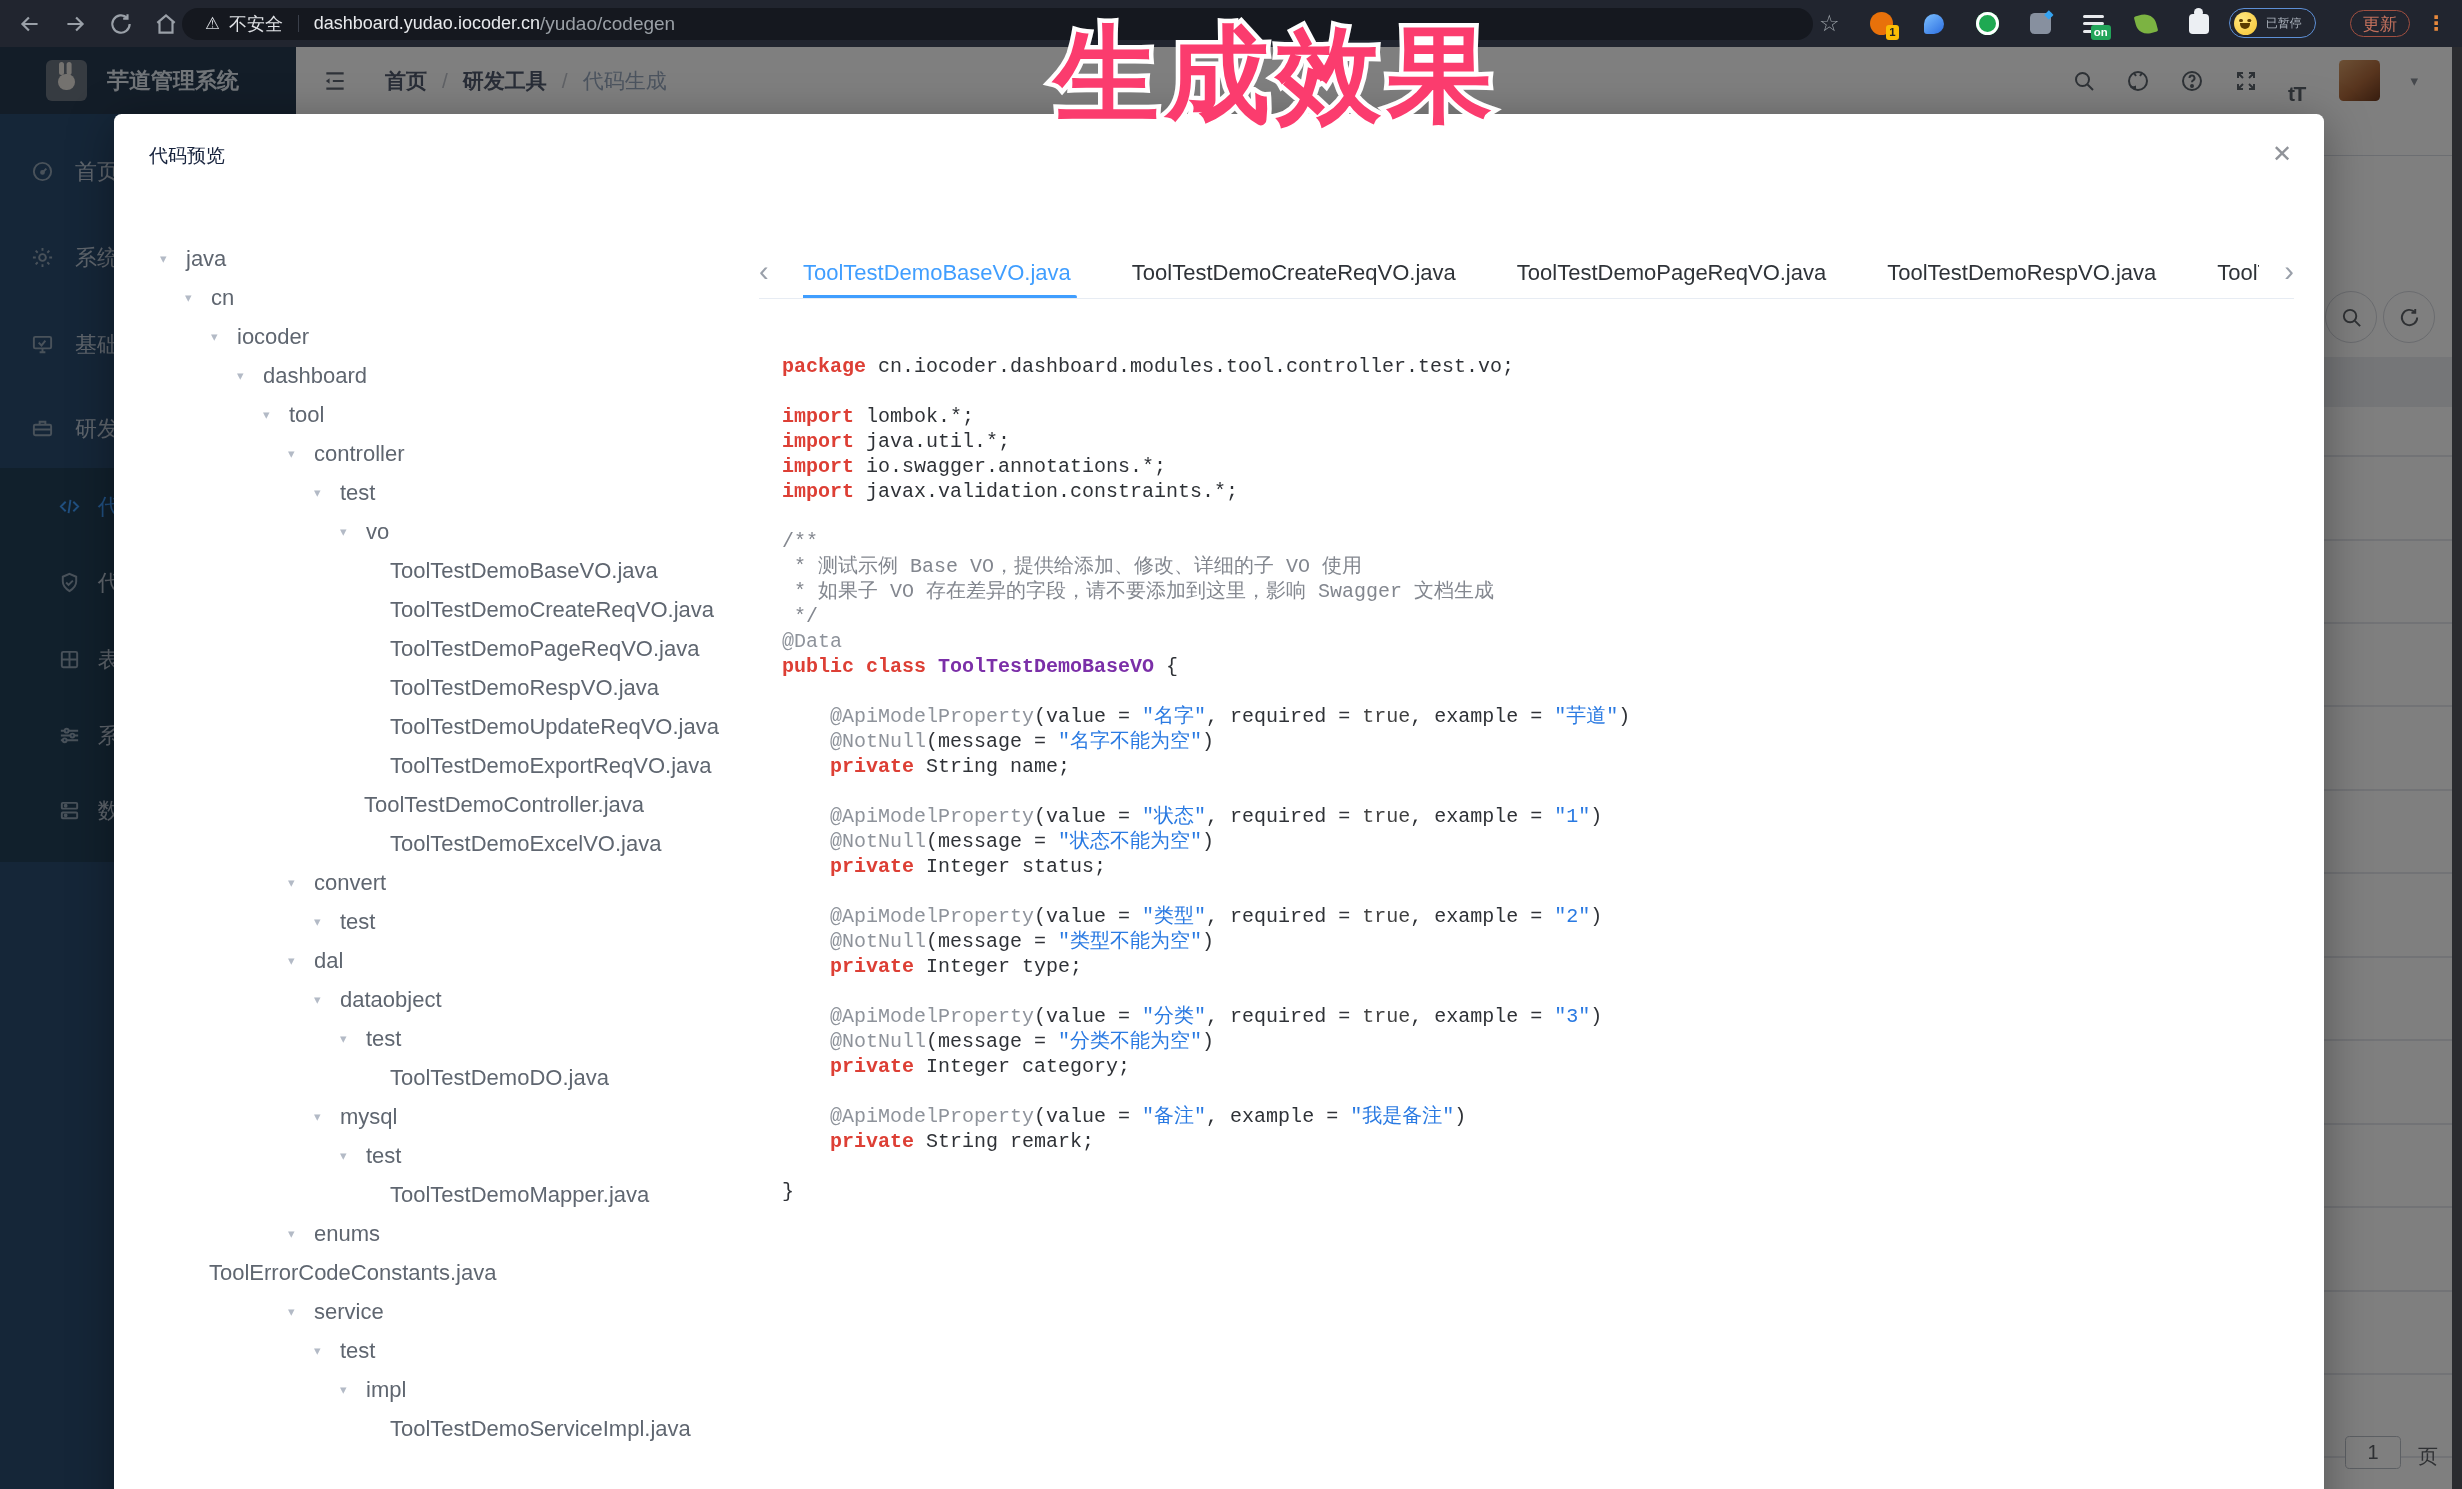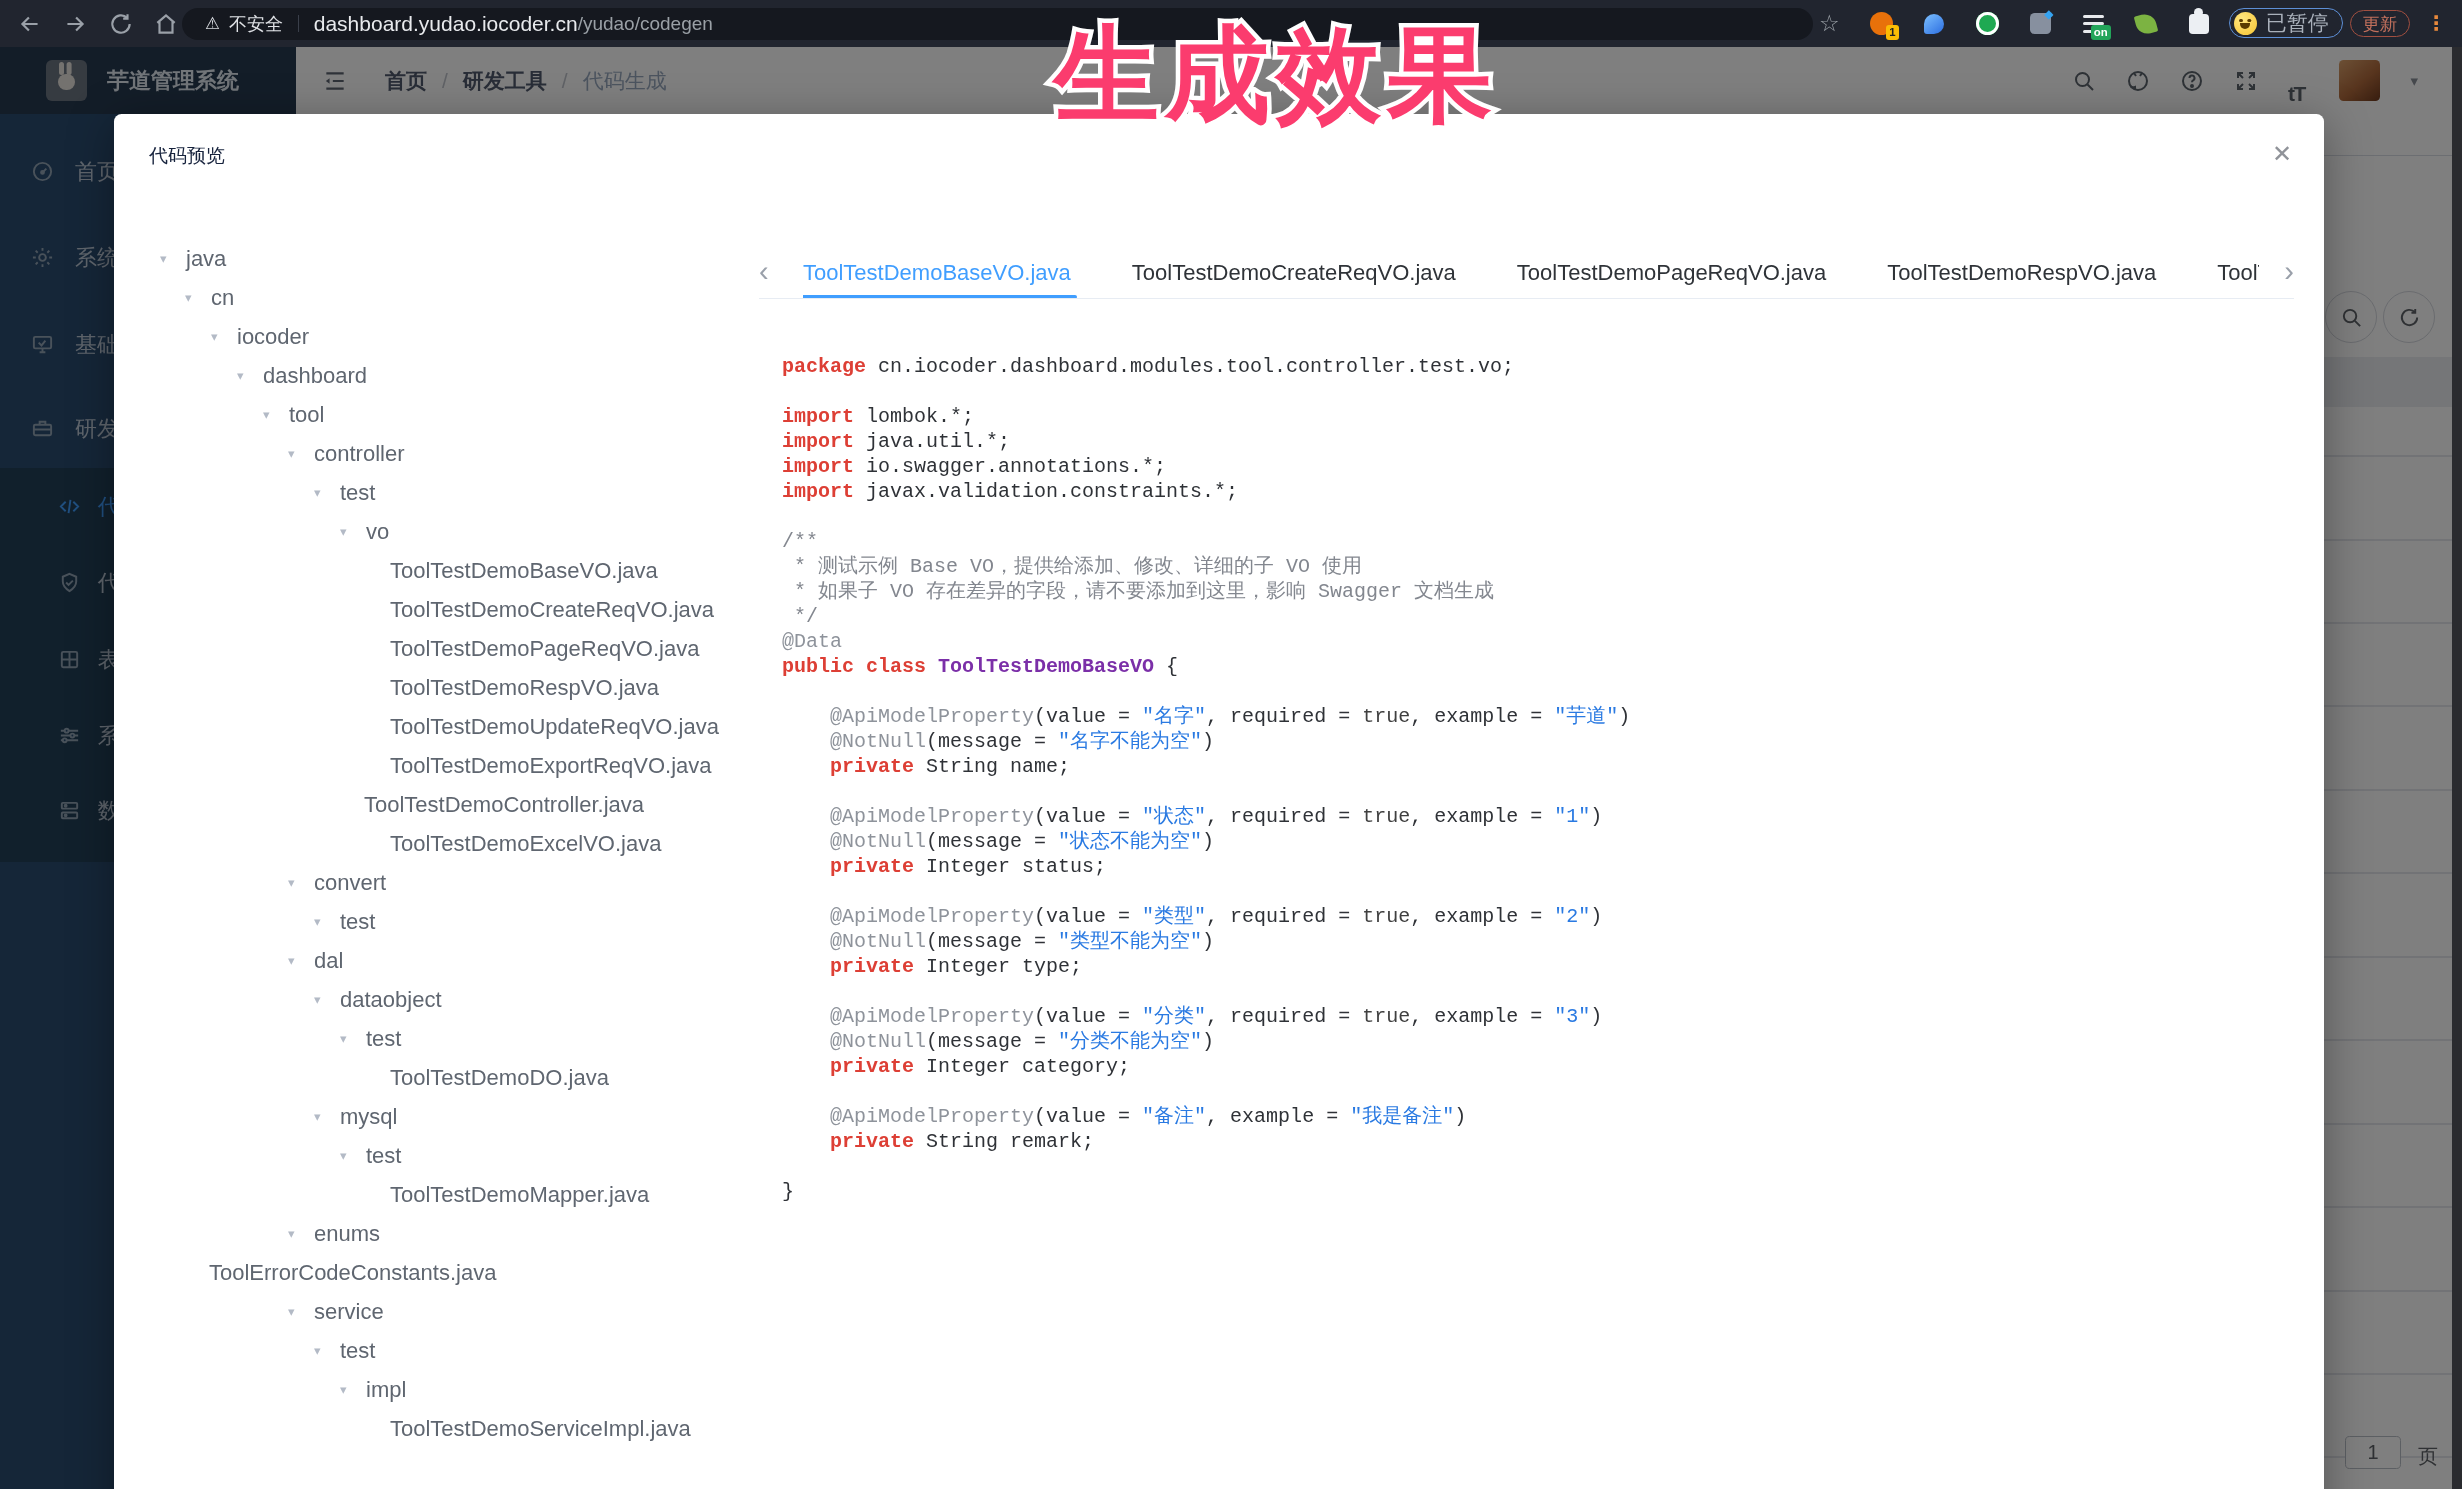--- a/index.html
+++ b/index.html
@@ -9,21 +9,21 @@
 
   
   #browser-bar { position:absolute; top:0; left:0; right:0; height:47px; background:#21252f; z-index:40; }
   .nav-ico { position:absolute; top:10.6px; width:26px; height:26px; color:#9aa0a8; }
   .nav-ico svg { width:100%; height:100%; }
   #omnibox { position:absolute; left:182px; top:7.6px; width:1631px; height:32px; background:#15181f;
              border-radius:16px; display:flex; align-items:center; color:#e8eaed; font-size:18px; }
   #omnibox .warn { margin-left:23px; color:#d7dadf; font-size:16.7px; }
   #omnibox .sec  { margin-left:9px; color:#dfe1e5; }
   #omnibox .div  { width:0.8px; height:16.7px; background:#3a3f4a; margin:0 15px; }
-  #omnibox .host { color:#e8eaed; font-size:21px; }
+  #omnibox .host { color:#e8eaed; font-size:18px; }
   #omnibox .path { color:#9aa0a6; font-size:19px; }
   #star-ico { position:absolute; left:1819px; top:10px; font-size:23px; color:#9aa0a6; }
   #ext-row { position:absolute; left:1868px; top:0; height:47px; display:flex; align-items:center; gap:27px; }
   .ext { position:relative; width:26px; height:26px; display:flex; align-items:center; justify-content:center; }
   .ext-badge { position:absolute; right:-4.6px; bottom:-3px; background:#fbbc04; color:#202124;
                font-size:11.4px; font-weight:700; border-radius:3px; padding:0 3px; line-height:14.4px; }
   .ext-badge.green { background:#23a55a; color:#fff; }
   .c-orange { width:23px; height:23px; border-radius:50%; background:#e8710a; }
   .c-pin { width:20px; height:20px; border-radius:50% 50% 50% 3px; background:linear-gradient(140deg,#7cc0ff,#2b6de0); }
   .c-green { width:23px; height:23px; border-radius:50%; background:#1ea952; box-shadow:inset 0 0 0 3px #fff, inset 0 0 0 5.3px #1ea952; }
@@ -34,21 +34,21 @@
   .c-leaf { width:20px; height:20px; background:#7cb342; border-radius:1.5px 60% 1.5px 60%; transform:rotate(-15deg); }
   .c-wpuzzle { width:20px; height:20px; background:#eceff3; border-radius:3.8px; position:relative; }
   .c-wpuzzle::before { content:""; position:absolute; top:-5.3px; left:5.3px; width:9px; height:9px; border-radius:50%; background:#eceff3; }
   #paused-pill { position:absolute; left:2229px; top:8.3px; height:30px; border:1.5px solid #5d8fd6; border-radius:15px;
                  display:flex; align-items:center; gap:9px; padding:0 13.7px 0 3.8px; }
   .face { width:23px; height:23px; border-radius:50%; background:radial-gradient(circle at 35% 30%,#ffe680,#f7c531); position:relative; }
   .face::before { content:""; position:absolute; left:5.3px; top:6.8px; width:3.8px; height:3.8px; border-radius:50%;
                   background:#5b3c00; box-shadow:8.3px 0 0 #5b3c00; }
   .face::after { content:""; position:absolute; left:6px; top:11.4px; width:10.6px; height:6px;
                  border-radius:0 0 10.6px 10.6px; background:#5b3c00; }
-  #paused-pill .lbl { color:#a9b0ba; font-size:21px;font-family:Liberation Serif, serif; }
+  #paused-pill .lbl { color:#a9b0ba; font-size:12px;font-family:Liberation Serif, serif; }
   #update-btn { position:absolute; left:2350px; top:10px; height:27px; padding:0 11.4px; border:1.5px solid #a14f40;
                 border-radius:13.7px; color:#c1705c; font-size:17.4px; display:flex; align-items:center; }
   #kebab-ico { position:absolute; left:2426px; top:10px; color:#e8893c; font-size:20px; letter-spacing:0; line-height:27px; font-weight:700; }
 
   
   #app-header { position:absolute; top:47px; left:0; right:0; height:67px; background:#fff; }
   #logo-bar { position:absolute; left:0; top:0; width:296px; height:67px; background:#263a50;
               display:flex; align-items:center; padding-left:46px; gap:20px; }
   #app-logo { width:41px; height:41px; border-radius:6px; background:#6d7683; position:relative; overflow:hidden; }
   #app-logo::before { content:""; position:absolute; left:12px; top:13.7px; width:16.7px; height:16.7px; border-radius:50%; background:#e9e4de; }

